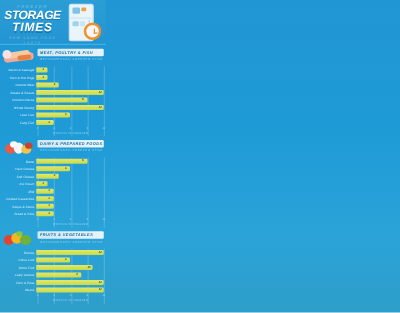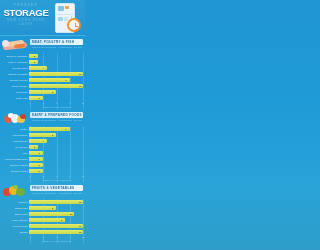--- a/index.html
+++ b/index.html
@@ -2,21 +2,21 @@
 <html><head>
 <meta charset="utf-8">
 <style>
   html,body{margin:0;padding:0;}
   body{
     width:85px;height:250px;overflow:hidden;
     font-family:"Liberation Sans",sans-serif;
     background:linear-gradient(180deg,#2196d4 0%,#1e9ad6 40%,#2aa3d8 75%,#2e9ec9 100%);
     position:relative;
   }
-  .wrap{position:relative;width:85px;height:192px;}
+  .wrap{position:relative;width:85px;height:192px;font-style:italic;}
 
   
   .header{
     position:relative;height:36px;width:85px;
     background:linear-gradient(180deg,#2b9ed6 0%,#2394d2 100%);
     overflow:hidden;
   }
   .hdr-text{position:absolute;left:3px;top:3px;width:46px;}
   .kicker{
     font-size:3.6px;letter-spacing:1.1px;font-weight:bold;
@@ -135,20 +135,21 @@
 </style>
 </head>
 <body>
 
 <div class="wrap">
 
   <div class="header">
     <div class="hdr-text">
       <div class="kicker">FREEZER</div>
       <div class="title-a">STORAGE</div>
+      <div class="title-b">TIMES</div>
       <div class="subkicker">HOW LONG FOOD LASTS</div>
     </div>
     <div class="art-fridge">
       <div class="fridge-body">
         <div class="fridge-split"></div>
         <div class="fridge-handle"></div>
         <div class="sq sq1"></div>
         <div class="sq sq2"></div>
         <div class="sq sq3"></div>
         <div class="sq sq4"></div>

